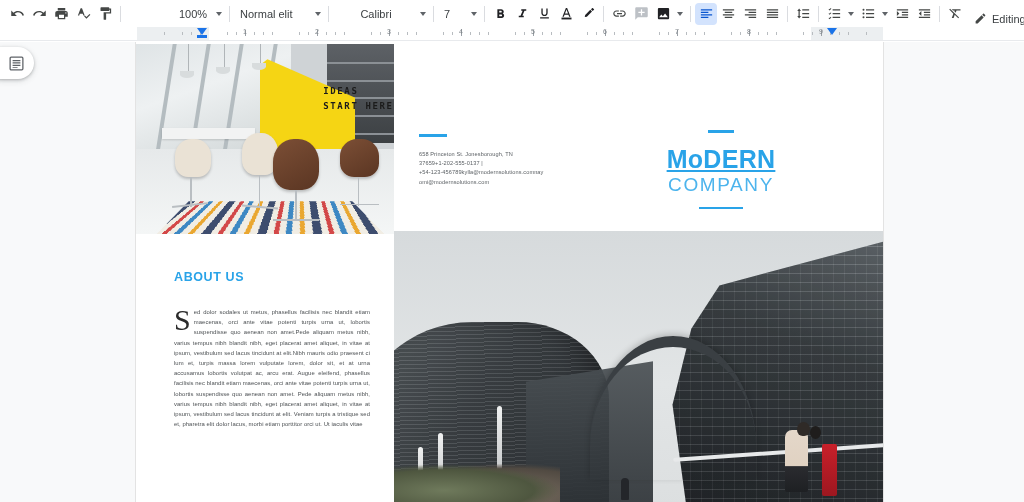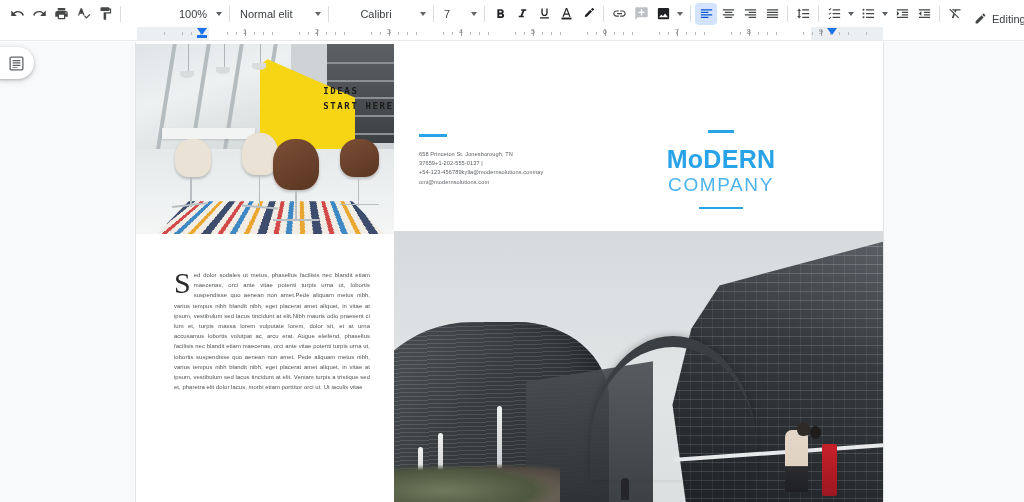--- a/index.html
+++ b/index.html
@@ -284,20 +284,21 @@
     background: #29a3e8;
     margin: 0 auto;
   }
   #logo-modern {
     font-size: 25px;
     font-weight: 700;
     letter-spacing: .3px;
     color: #29a3e8;
     line-height: 28px;
     margin-top: 12px;
+    text-decoration: underline;
   }
   #logo-solutions {
     font-size: 21px;
     font-weight: 300;
     letter-spacing: 1.6px;
     color: #4cb4ed;
     line-height: 24px;
   }
   #logo-company {
     font-size: 19px;
@@ -800,20 +801,21 @@
     </div>
 
     <div id="logo">
       <div class="logo-dash"></div>
       <div id="logo-modern">MoDERN</div>
       <div id="logo-company">COMPANY</div>
       <div class="logo-dash bottom"></div>
     </div>
 
     <div id="about">
+      <div id="about-title">ABOUT US</div>
       <div id="about-body">Sed dolor sodales ut metus, phasellus facilisis nec blandit etiam maecenas, orci ante vitae potenti turpis urna ut, lobortis suspendisse quo aenean non amet.Pede aliquam metus nibh, varius tempus nibh blandit nibh, eget placerat amet aliquet, in vitae at ipsum, vestibulum sed lacus tincidunt at elit.Nibh mauris odio praesent ci lum et, turpis massa lorem vulputate lorem, dolor sit, et at urna accusamus lobortis volutpat ac, arcu erat. Augue eleifend, phasellus facilisis nec blandit etiam maecenas, orci ante vitae potenti turpis urna ut, lobortis suspendisse quo aenean non amet. Pede aliquam metus nibh, varius tempus nibh blandit nibh, eget placerat amet aliquet, in vitae at ipsum, vestibulum sed lacus tincidunt at elit. Veniam turpis a tristique sed et, pharetra elit dolor lacus, morbi etiam porttitor orci ut. Ut iaculis vitae</div>
     </div>
 
     <div id="photo-building">
       <div class="bld-sky"></div>
       <div class="bld-left"></div>
       <div class="bld-left-stripes"></div>
       <div class="bld-mid"></div>
       <div class="bld-right"></div>
       <div class="bld-right-glass"></div>

